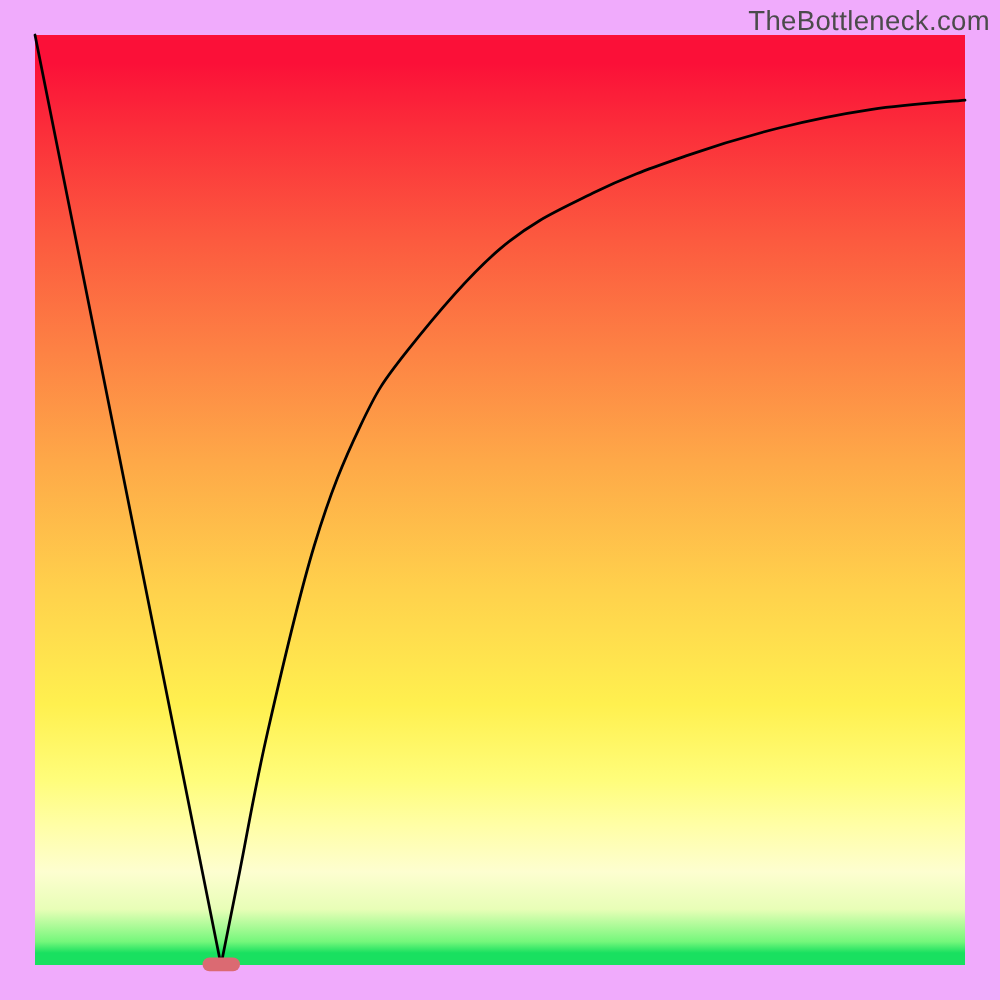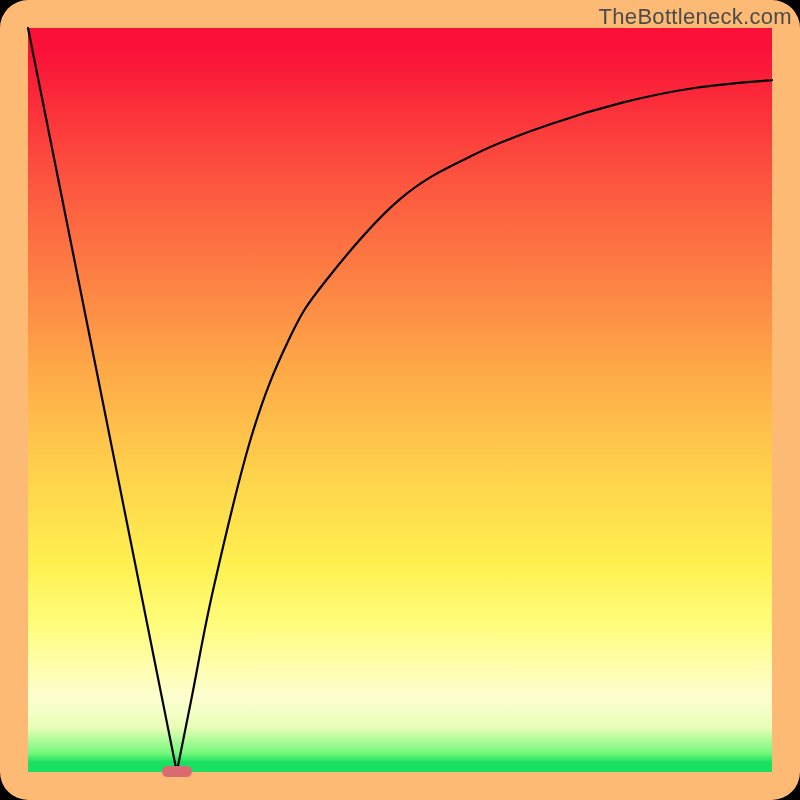--- a/index.html
+++ b/index.html
@@ -10,22 +10,21 @@
     overflow: hidden;
     background: #000;
     font-family: Arial, Helvetica, sans-serif;
   }
   .frame {
     position: absolute;
     left: 0;
     top: 0;
     width: 800px;
     height: 800px;
-    background: #fdba74;
-    border-radius: 28px;
+    background: #f0abfc;
   }
   .plot-area {
     position: absolute;
     left: 28px;
     top: 28px;
     width: 744px;
     height: 744px;
     
     background: linear-gradient(
       to bottom,

